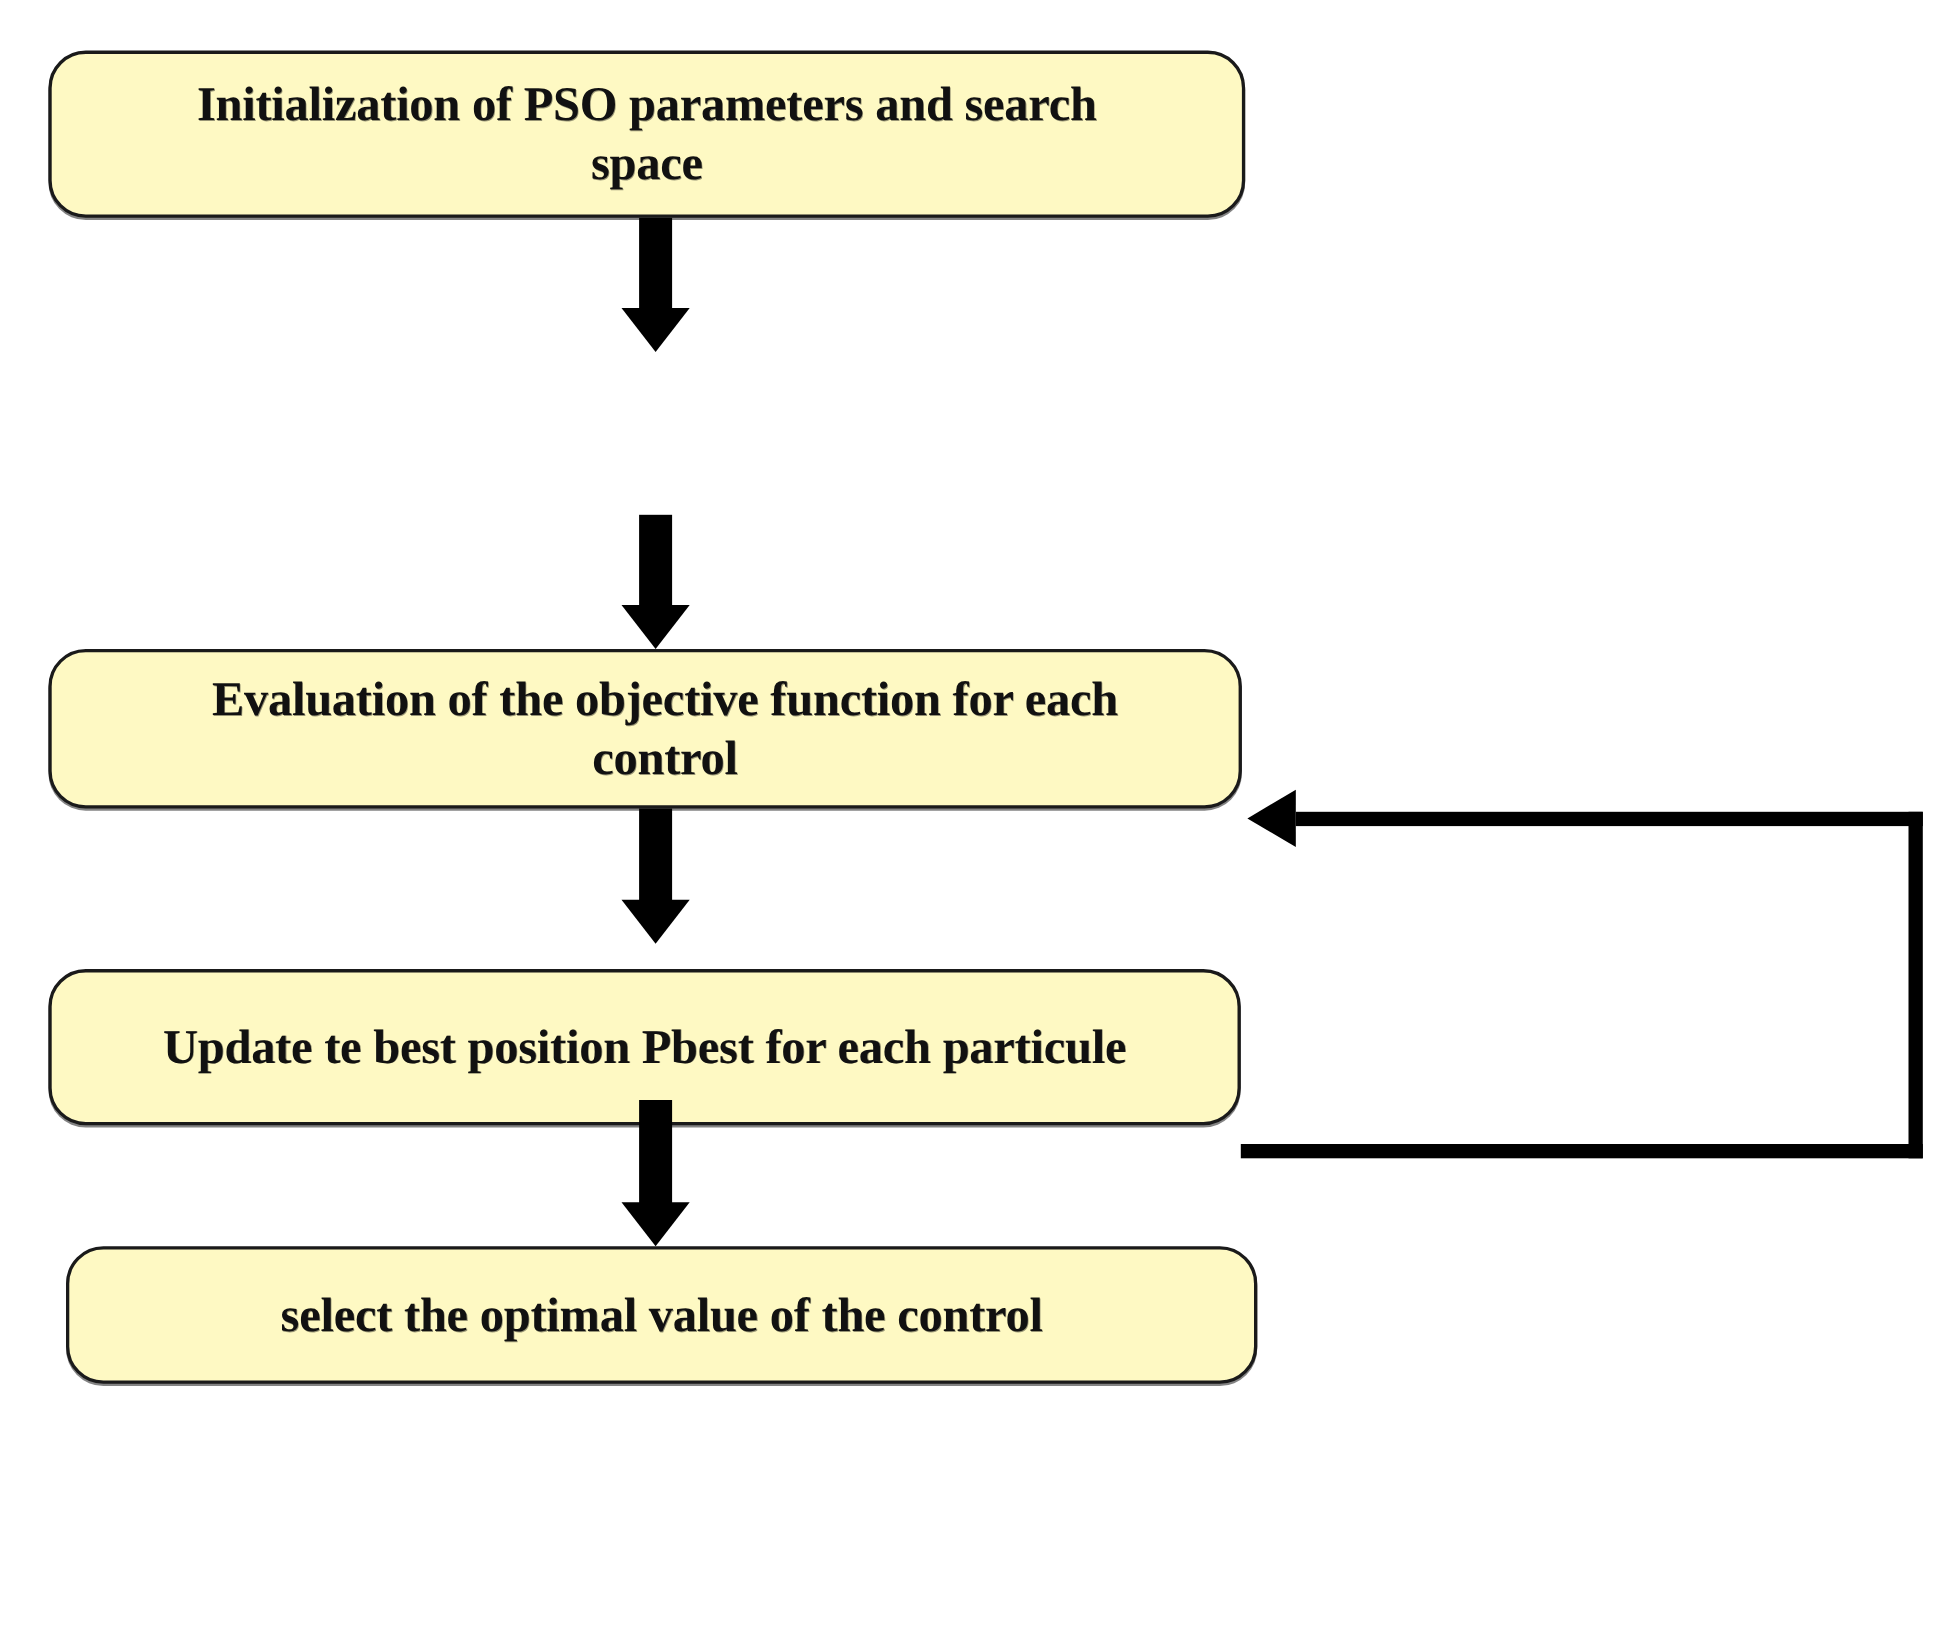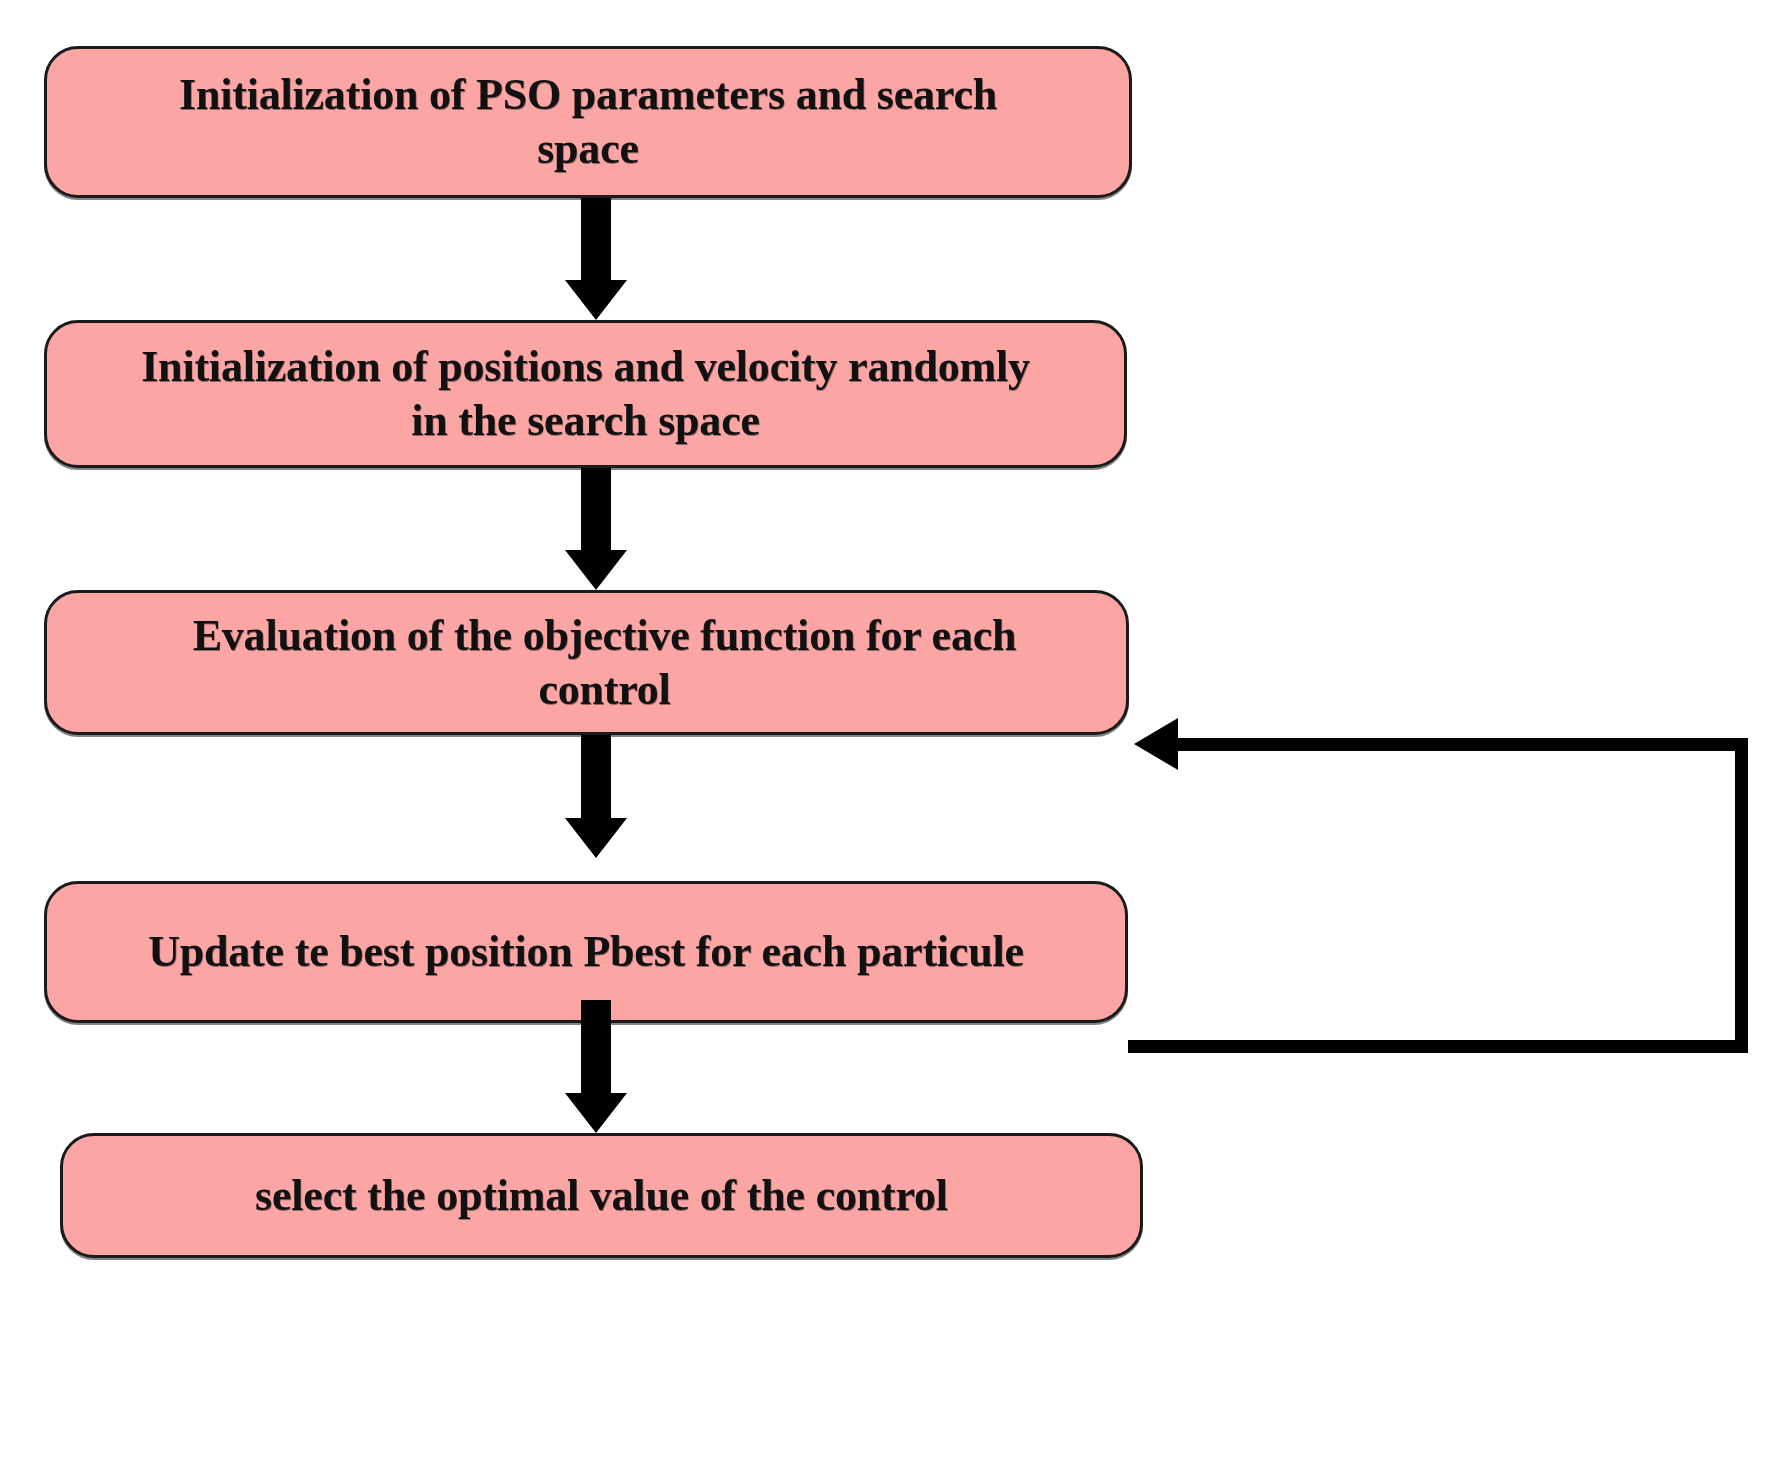--- a/index.html
+++ b/index.html
@@ -12,21 +12,21 @@
     position: relative;
     width: 1771px;
     height: 1481px;
     background: #ffffff;
     overflow: hidden;
     font-family: "Liberation Serif", "DejaVu Serif", serif;
   }
   .node {
     position: absolute;
     box-sizing: border-box;
-    background: #fca5a5;
+    background: #fef9c3;
     border: 3px solid #1a1a1a;
     border-radius: 34px;
     display: flex;
     align-items: center;
     justify-content: center;
     text-align: center;
     box-shadow: 0 2px 0 0 rgba(30,30,30,0.55);
   }
   .node-label {
     font-family: "Liberation Serif", "DejaVu Serif", serif;
@@ -84,26 +84,20 @@
       <span>Initialization of PSO parameters and search</span><br>
       <span>space</span>
     </div>
   </div>
 
   <div class="v-arrow" style="left:565px; top:198px; width:62px; height:122px;">
     <div class="shaft" style="width:30px; height:86px;"></div>
     <div class="head"></div>
   </div>
 
-  <div class="node" style="left:44px; top:320px; width:1083px; height:148px;">
-    <div class="node-label">
-      <span>Initialization of positions and velocity randomly</span><br>
-      <span>in the search space</span>
-    </div>
-  </div>
 
   <div class="v-arrow" style="left:565px; top:468px; width:62px; height:122px;">
     <div class="shaft" style="width:30px; height:86px;"></div>
     <div class="head"></div>
   </div>
 
   <div class="node" style="left:44px; top:590px; width:1085px; height:145px;padding-left:36px;">
     <div class="node-label">
       <span>Evaluation of the objective function for each</span><br>
       <span>control</span>

